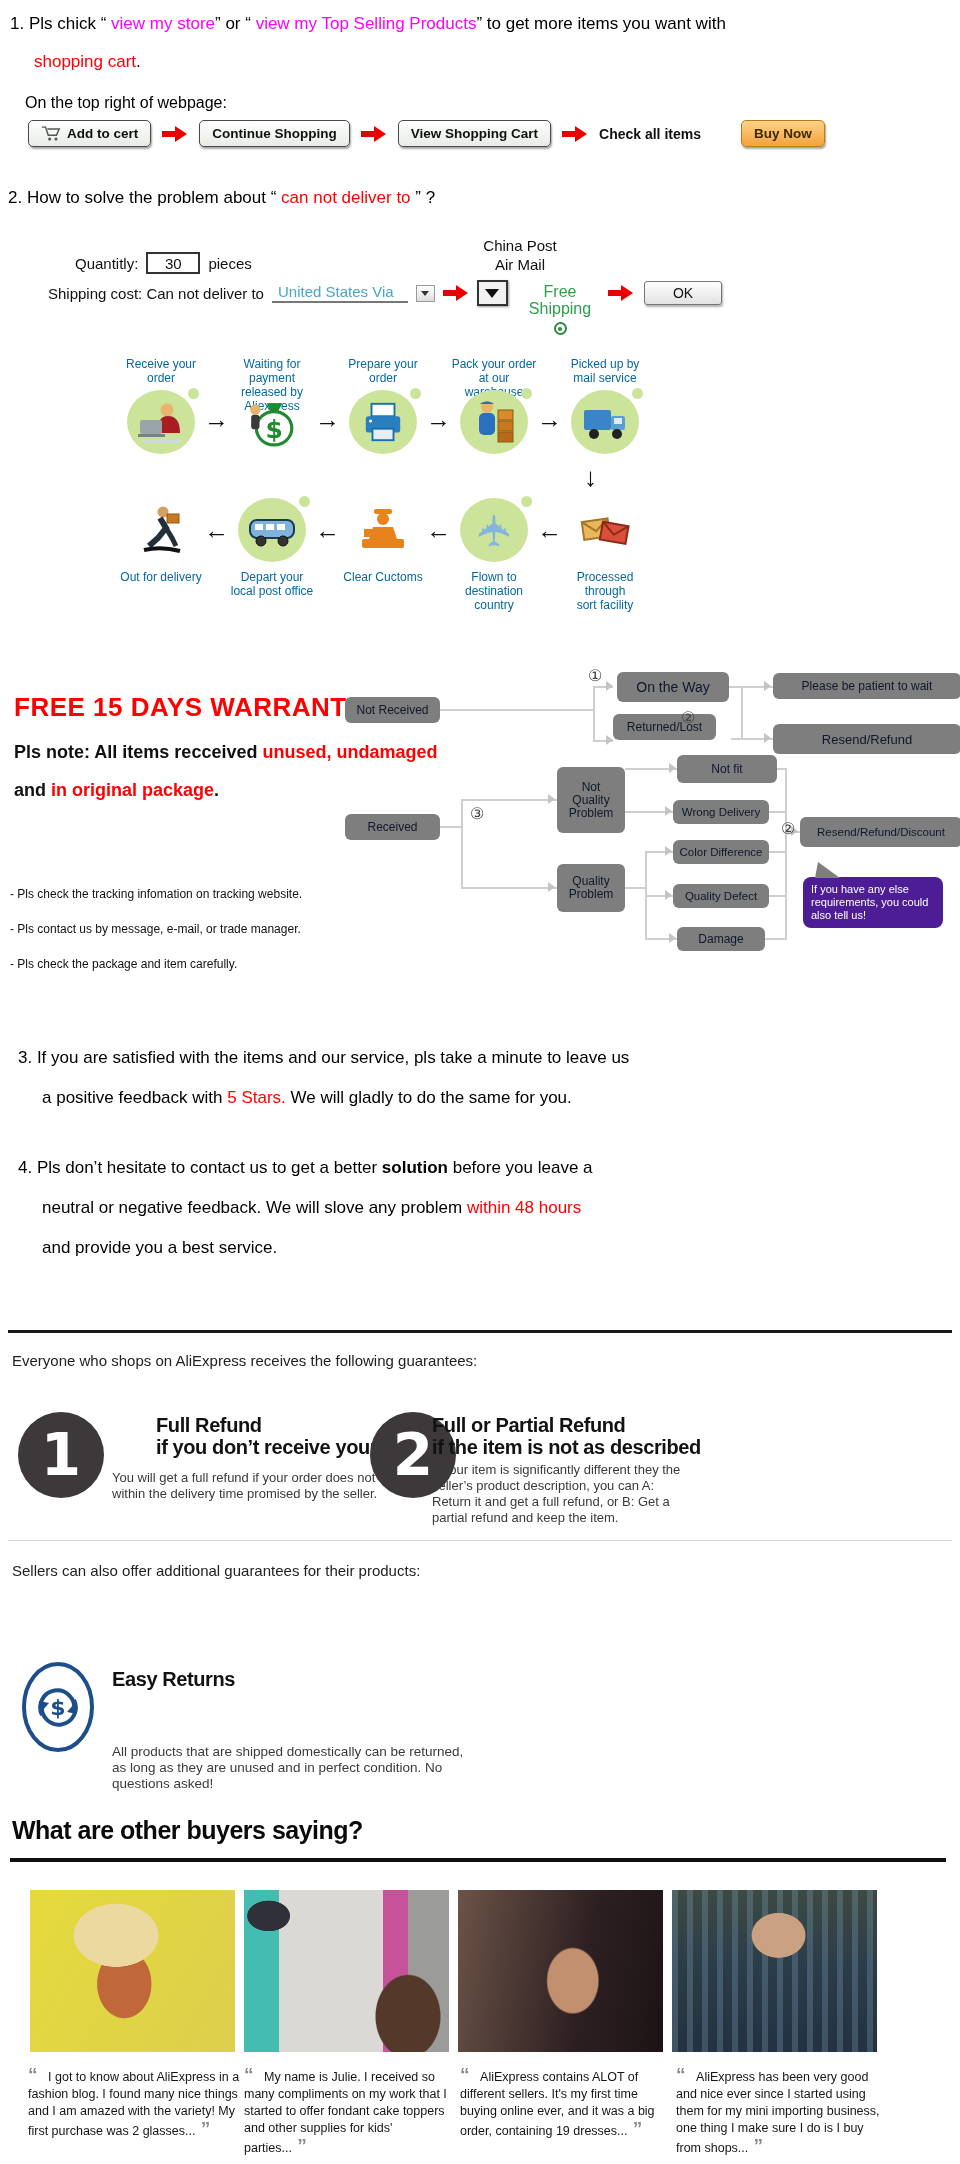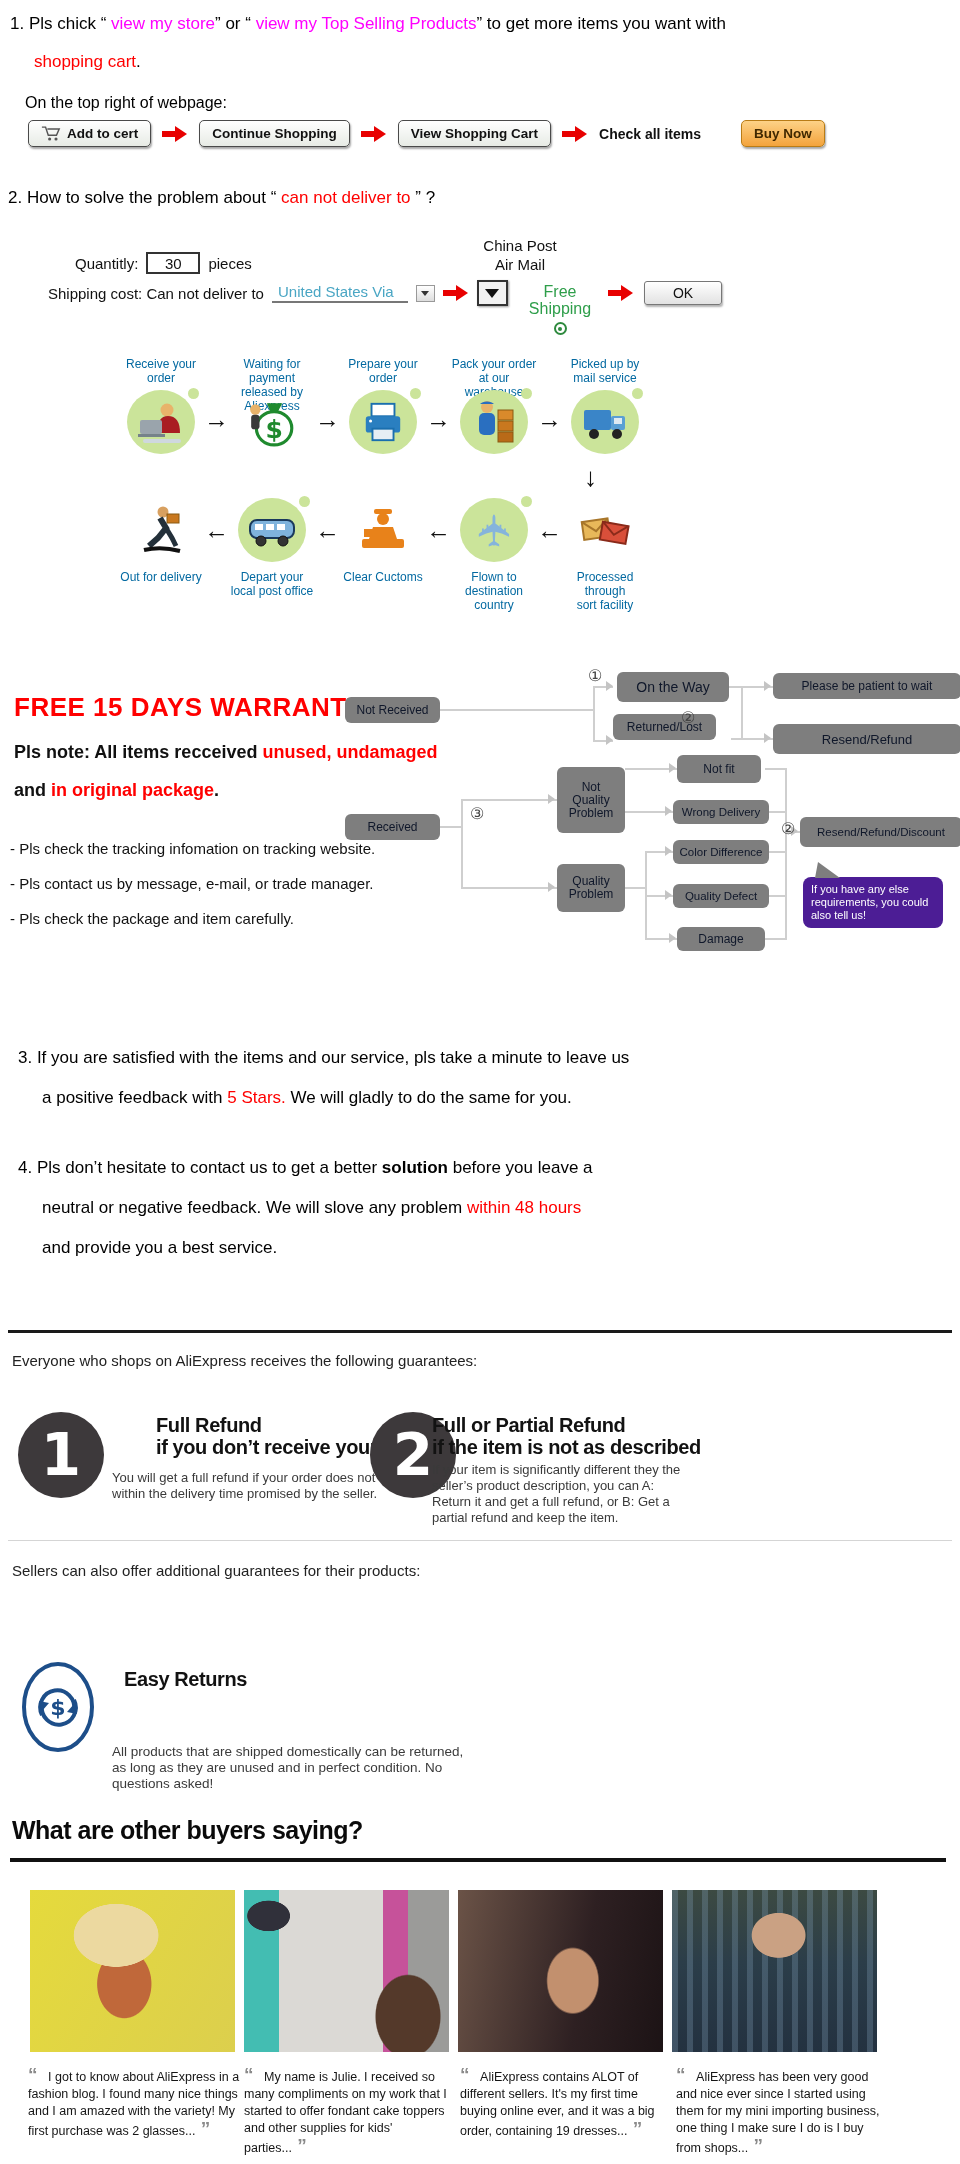--- a/index.html
+++ b/index.html
@@ -68,21 +68,21 @@
   .flow-row1 .harrow { margin-top:48px; }
   .flow-row2 .harrow { margin-top:18px; }
   .varrow { top:462px; left:584px; font-size:26px; color:#111; }
   .plane-glyph { font-size:44px; color:#85b4dc; transform:rotate(-90deg); display:inline-block; }
 
   
   .w-title { top:692px; left:14px; font-size:26px; font-weight:bold; color:#f00; letter-spacing:.5px; }
   .w-note { font-size:18px; font-weight:bold; }
   .w-note1 { top:742px; left:14px; }
   .w-note2 { top:780px; left:14px; }
-  .w-bullet { left:10px; font-size:15px; }
+  .w-bullet { left:10px; font-size:12px;margin-top:47px; }
   .wb0 { top:840px; } .wb1 { top:875px; } .wb2 { top:910px; }
 
   
   .fc { top:672px; left:345px; width:615px; height:300px; }
   .node { position:absolute; background:#7e7e7e; color:#0f172a; border-radius:6px; display:flex; align-items:center;
           justify-content:center; text-align:center; font-size:12px; line-height:13px; padding:2px 6px; }
   .cline { position:absolute; background:#cfcfcf; }
   .ah { position:absolute; width:0; height:0; border-left:7px solid #c4c4c4; border-top:5px solid transparent; border-bottom:5px solid transparent; }
   .circnum { position:absolute; font-size:16px; color:#444; }
   .bubble { position:absolute; background:#4c1d95; color:#fff; border-radius:8px; font-size:11px; line-height:13px;
@@ -100,21 +100,21 @@
   .g-intro { top:1352px; left:12px; font-size:15px; color:#222; }
   .g-num { width:86px; height:86px; border-radius:50%; background:#3d393b; color:#fff; display:flex;
            align-items:center; justify-content:center; font-size:58px; font-weight:bold; font-family:"DejaVu Sans", sans-serif; }
   .g1-num { top:1412px; left:18px; } .g2-num { top:1412px; left:370px; }
   .g-title { font-size:20px; font-weight:bold; line-height:22px; letter-spacing:-.4px; color:#121212; }
   .g1-title { top:1414px; left:112px;margin-left:44px; } .g2-title { top:1414px; left:432px; }
   .g-body { font-size:13px; color:#3a3a3a; line-height:16px; }
   .g1-body { top:1470px; left:112px; width:330px; } .g2-body { top:1462px; left:432px; width:262px; }
   .sellers-line { top:1562px; left:12px; font-size:15px; color:#222; }
   .er-icon { top:1660px; left:20px; }
-  .er-title { top:1668px; left:124px; }
+  .er-title { top:1668px; left:112px; }
   .er-body { top:1744px; left:112px; width:368px; font-size:13.5px; }
 
   
   .buy-head { top:1816px; left:12px; font-size:25px; font-weight:bold; letter-spacing:-.5px; color:#0a0a0a; }
   .buy-rule { top:1858px; left:10px; width:936px; height:4px; background:#111; }
   .photo { top:1890px; width:205px; height:162px; }
   .ph0 { left:30px;  background: radial-gradient(ellipse 70px 52px at 42% 28%, #ecd9a0 0 60%, transparent 61%),
                      radial-gradient(ellipse 46px 58px at 46% 58%, #c0683a 0 58%, transparent 60%),
                      linear-gradient(120deg,#e5da3c,#dccf4d); }
   .ph1 { left:244px; background: radial-gradient(ellipse 58px 74px at 80% 78%, #54392a 0 55%, transparent 57%),
@@ -378,21 +378,21 @@
     <div class="node" style="left:272px;top:0;width:112px;height:30px;font-size:14px">On the Way</div>
     <div class="node" style="left:268px;top:42px;width:103px;height:26px">Returned/Lost</div>
     <div class="node" style="left:428px;top:1px;width:188px;height:26px">Please be patient to wait</div>
     <span class="circnum" style="left:336px;top:36px">②</span>
     <div class="node" style="left:428px;top:52px;width:188px;height:30px;font-size:13px">Resend/Refund</div>
     <div class="node" style="left:0;top:142px;width:95px;height:26px">Received</div>
     <span class="circnum" style="left:125px;top:132px">③</span>
     <div class="node ml" style="left:212px;top:95px;width:68px;height:66px">Not
 Quality
 Problem</div>
-    <div class="node" style="left:332px;top:83px;width:84px;height:28px">Not fit</div>
+    <div class="node" style="left:332px;top:83px;width:100px;height:28px">Not fit</div>
     <div class="node" style="left:328px;top:128px;width:96px;height:24px;font-size:11.5px">Wrong Delivery</div>
     <div class="node ml" style="left:212px;top:192px;width:68px;height:48px">Quality
 Problem</div>
     <div class="node" style="left:328px;top:168px;width:96px;height:24px;font-size:11.5px">Color Difference</div>
     <div class="node" style="left:328px;top:212px;width:96px;height:24px;font-size:11.5px">Quality Defect</div>
     <div class="node" style="left:332px;top:255px;width:88px;height:24px">Damage</div>
     <span class="circnum" style="left:436px;top:147px">②</span>
     <div class="node" style="left:455px;top:145px;width:162px;height:30px;font-size:11.5px">Resend/Refund/Discount</div>
     <div class="bubble" style="left:458px;top:205px;width:140px">If you have any else requirements, you could also tell us!</div>
   </div>

